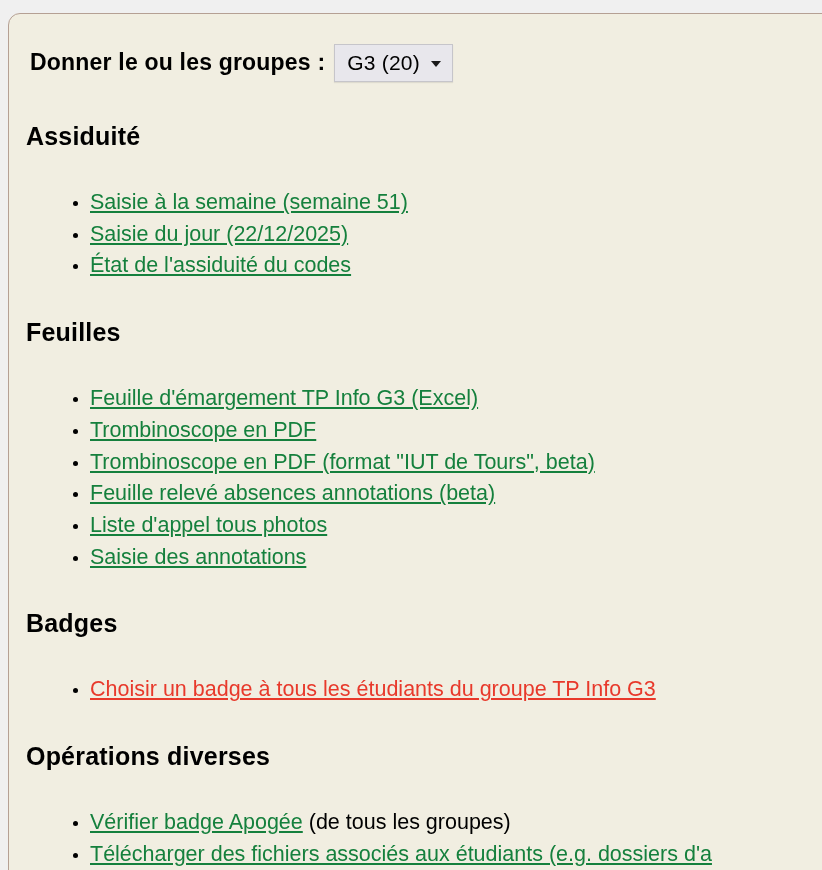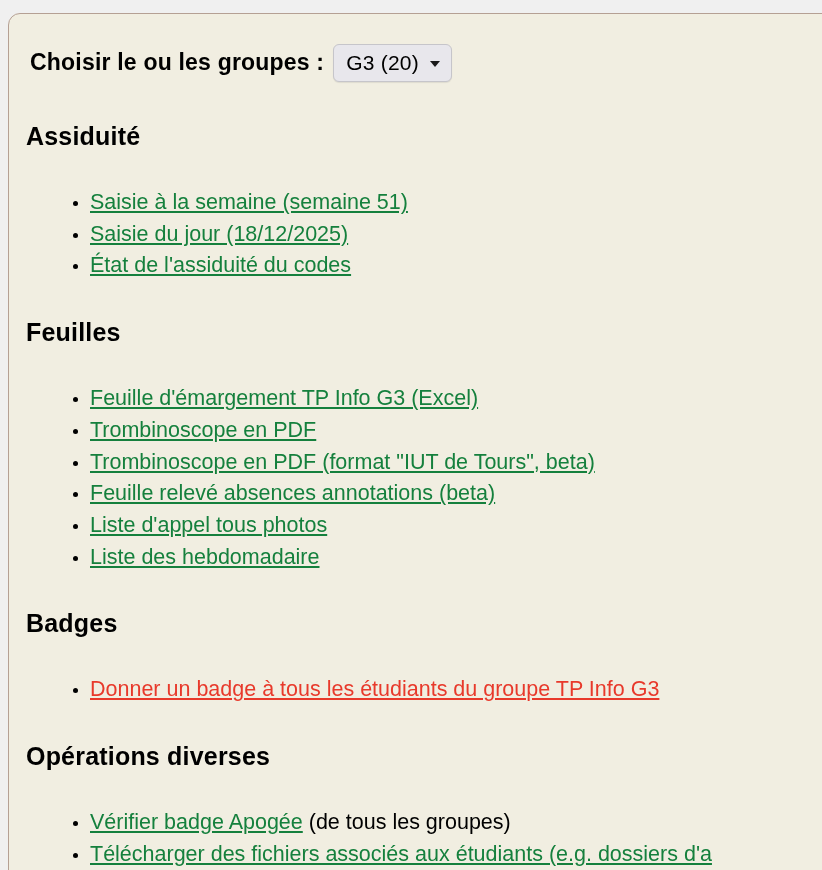--- a/index.html
+++ b/index.html
@@ -38,21 +38,21 @@
     letter-spacing: 0.2px;
   }
   .select {
     display: inline-flex;
     align-items: center;
     gap: 11px;
     height: 36px;
     padding: 0 11px 0 12px;
     background: #e8e7ec;
     border: 1px solid #c6c5ca;
-    border-radius: 6px;
+    border-radius: 0;
     font-size: 21px;
     font-weight: normal;
     box-shadow: 0 1px 1px rgba(0,0,0,0.08);
     cursor: default;
   }
   .select .arrow {
     width: 0;
     height: 0;
     border-left: 5px solid transparent;
     border-right: 5px solid transparent;
@@ -95,47 +95,47 @@
     color: #000;
     text-decoration: none;
   }
 </style>
 </head>
 <body>
 
 <div class="panel">
 
   <div class="choose-line">
-    <span>Choisir le ou les groupes :</span>
+    <span>Donner le ou les groupes :</span>
     <span class="select">
       <span>G3 (20)</span>
       <span class="arrow"></span>
     </span>
   </div>
 
   <h3 class="section-title">Assiduité</h3>
   <ul class="link-list">
     <li><a class="lnk">Saisie à la semaine (semaine 51)</a></li>
-    <li><a class="lnk">Saisie du jour (18/12/2025)</a></li>
+    <li><a class="lnk">Saisie du jour (22/12/2025)</a></li>
     <li><a class="lnk">État de l'assiduité du codes</a></li>
   </ul>
 
   <h3 class="section-title">Feuilles</h3>
   <ul class="link-list">
     <li><a class="lnk">Feuille d'émargement TP Info G3 (Excel)</a></li>
     <li><a class="lnk">Trombinoscope en PDF</a></li>
     <li><a class="lnk">Trombinoscope en PDF (format "IUT de Tours", beta)</a></li>
     <li><a class="lnk">Feuille relevé absences annotations (beta)</a></li>
     <li><a class="lnk">Liste d'appel tous photos</a></li>
-    <li><a class="lnk">Liste des hebdomadaire</a></li>
+    <li><a class="lnk">Saisie des annotations</a></li>
   </ul>
 
   <h3 class="section-title">Badges</h3>
   <ul class="link-list">
-    <li class="red"><a class="lnk">Donner un badge à tous les étudiants du groupe TP Info G3</a></li>
+    <li class="red"><a class="lnk">Choisir un badge à tous les étudiants du groupe TP Info G3</a></li>
   </ul>
 
   <h3 class="section-title">Opérations diverses</h3>
   <ul class="link-list">
     <li><a class="lnk">Vérifier badge Apogée</a><span class="plain-suffix"> (de tous les groupes)</span></li>
     <li><a class="lnk">Télécharger des fichiers associés aux étudiants (e.g. dossiers d'a</a></li>
   </ul>
 
 </div>
 

